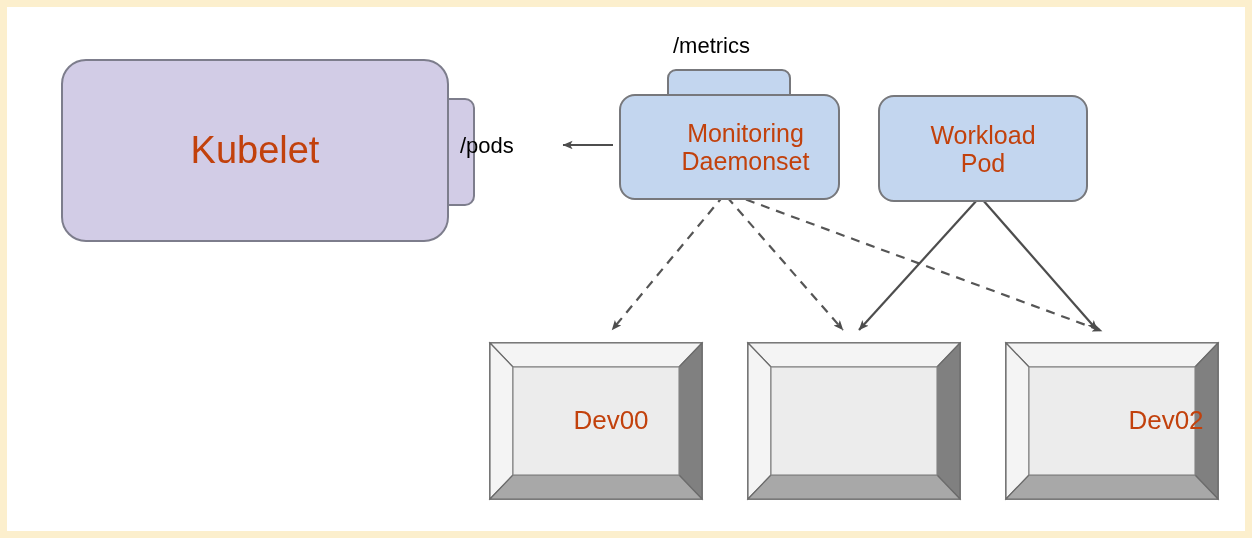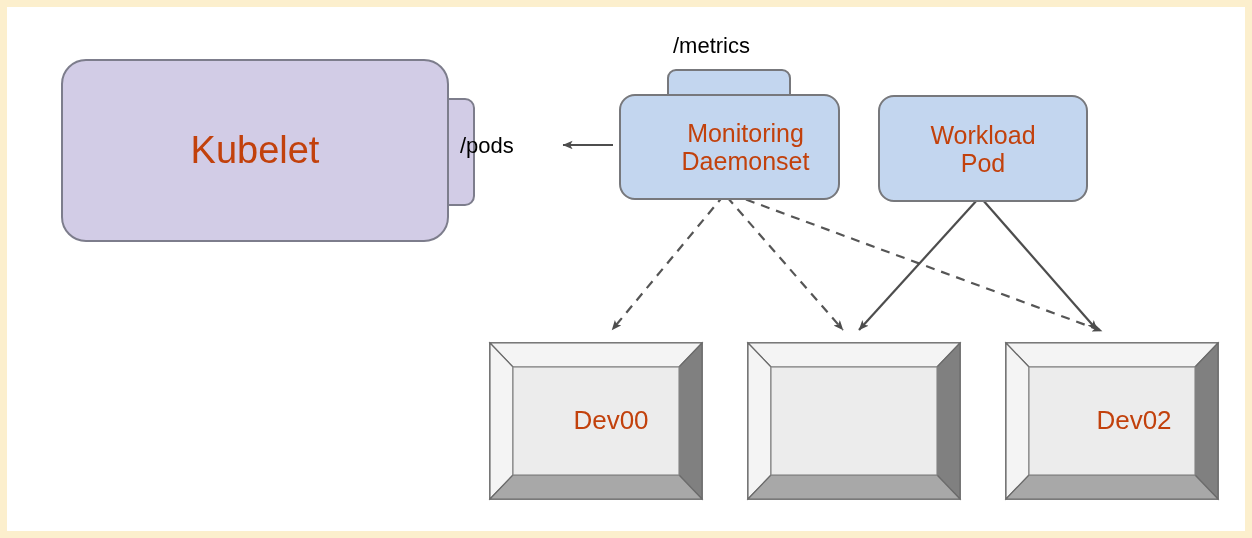--- a/index.html
+++ b/index.html
@@ -142,20 +142,20 @@
 
     <div class="node-label" style="left:613px; top:88px; width:219px; height:104px; font-size:25px;margin-left:16px;">Monitoring
 Daemonset</div>
 
     <div class="node-label" style="left:872px; top:89px; width:208px; height:105px; font-size:25px;border-radius:20px;">Workload
 Pod</div>
 
     <div class="node-label" style="left:506px; top:360px; width:148px; height:108px; font-size:26px;margin-left:24px;">Dev00</div>
 
 
-    <div class="node-label" style="left:1044px; top:360px; width:166px; height:108px; font-size:26px;">Dev02</div>
+    <div class="node-label" style="left:1076px; top:360px; width:166px; height:108px; font-size:26px;">Dev02</div>
 
     <div class="edge-label" style="left:453px; top:126px;">/pods</div>
 
     <div class="edge-label" style="left:666px; top:26px;">/metrics</div>
 
   </div>
 </div>
 
 </body></html>

